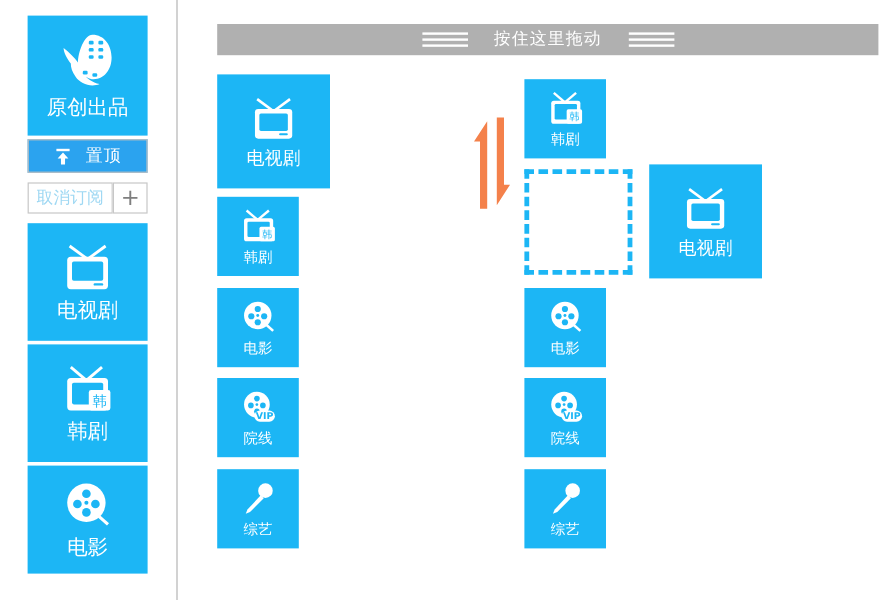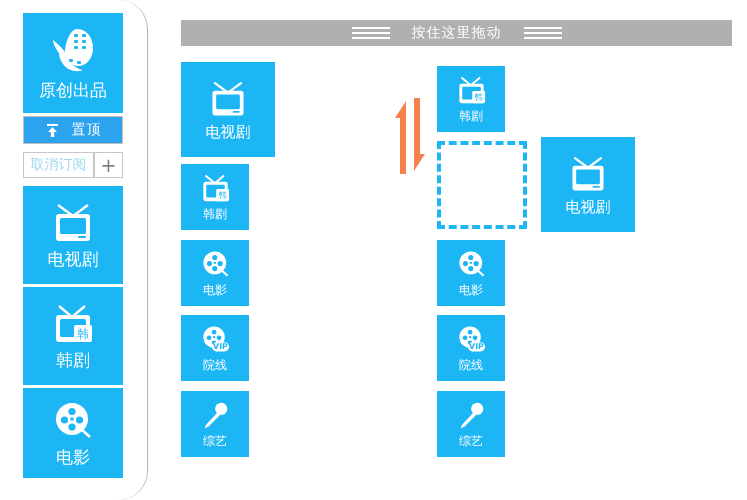--- a/index.html
+++ b/index.html
@@ -20,21 +20,20 @@
   }
 
   
   .sidebar {
     position: absolute;
     left: 0; top: 0;
     width: 148px;
     height: 500px;
     border-right: 1px solid #b5b5b5;
     box-sizing: border-box;
-    border-radius: 29px;
   }
   .tile {
     position: absolute;
     background: #1CB6F5;
     box-sizing: border-box;
     display: flex;
     flex-direction: column;
     align-items: center;
     justify-content: center;
     color: #ffffff;

